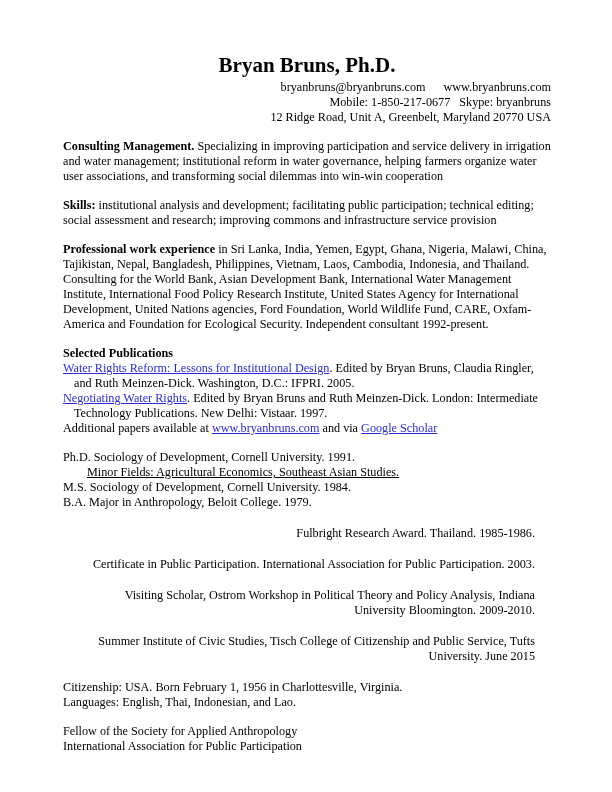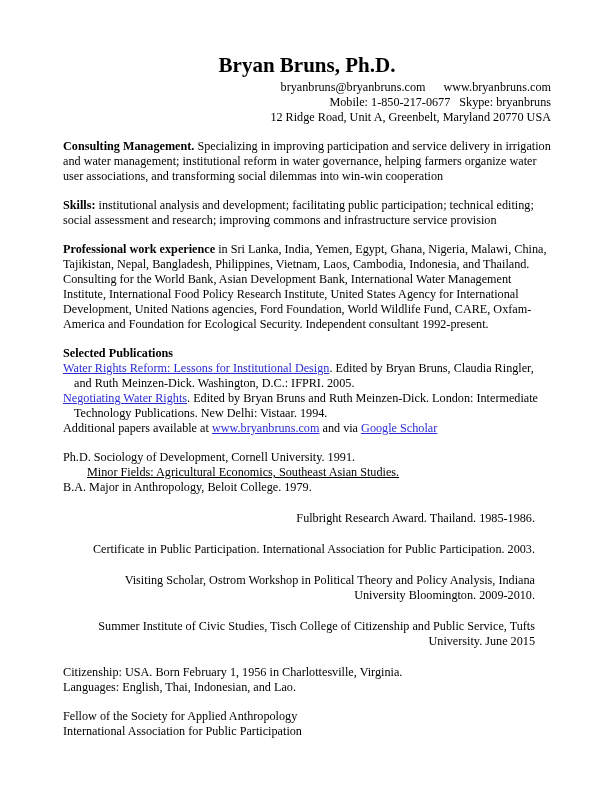--- a/index.html
+++ b/index.html
@@ -60,30 +60,31 @@
 
   <p class="para"><span class="b">Skills:</span>
     <span>institutional analysis and development; facilitating public participation; technical editing; social assessment and research; improving commons and infrastructure service provision</span></p>
 
   <p class="para"><span class="b">Professional work experience</span>
     <span>in Sri Lanka, India, Yemen, Egypt, Ghana, Nigeria, Malawi, China, Tajikistan, Nepal, Bangladesh, Philippines, Vietnam, Laos, Cambodia, Indonesia, and Thailand. Consulting for the World Bank, Asian Development Bank, International Water Management Institute, International Food Policy Research Institute, United States Agency for International Development, United Nations agencies, Ford Foundation, World Wildlife Fund, CARE, Oxfam-America and Foundation for Ecological Security. Independent consultant 1992-present.</span></p>
 
   <div class="section">
     <div class="b">Selected Publications</div>
     <p class="hang10"><a class="link ital">Water Rights Reform: Lessons for Institutional Design</a><span>. Edited by Bryan Bruns, Claudia Ringler, and Ruth Meinzen-Dick. Washington, D.C.: IFPRI. 2005.</span></p>
-    <p class="hang10"><a class="link ital">Negotiating Water Rights</a><span>. Edited by Bryan Bruns and Ruth Meinzen-Dick. London: Intermediate Technology Publications. New Delhi: Vistaar. 1994.</span></p>
+    <p class="hang10"><a class="link ital">Negotiating Water Rights</a><span>. Edited by Bryan Bruns and Ruth Meinzen-Dick. London: Intermediate Technology Publications. New Delhi: Vistaar. 1997.</span></p>
     <p class="tight"><span>Additional papers available at</span>
       <a class="link">www.bryanbruns.com</a>
       <span>and via</span>
       <a class="link">Google Scholar</a></p>
   </div>
 
   <div class="section">
     <div class="tight">Ph.D. Sociology of Development, Cornell University. 1991.</div>
     <div class="tight indent24">Minor Fields: Agricultural Economics, Southeast Asian Studies.</div>
+    <div class="tight">M.S. Sociology of Development, Cornell University. 1984.</div>
     <div class="tight">B.A. Major in Anthropology, Beloit College. 1979.</div>
   </div>
 
   <div class="section">
     <p class="hang24">Fulbright Research Award. Thailand. 1985-1986.</p>
     <p class="hang24">Certificate in Public Participation. International Association for Public Participation. 2003.</p>
     <p class="hang24">Visiting Scholar, Ostrom Workshop in Political Theory and Policy Analysis, Indiana University Bloomington. 2009-2010.</p>
     <p class="hang24">Summer Institute of Civic Studies, Tisch College of Citizenship and Public Service, Tufts University. June 2015</p>
   </div>
 

